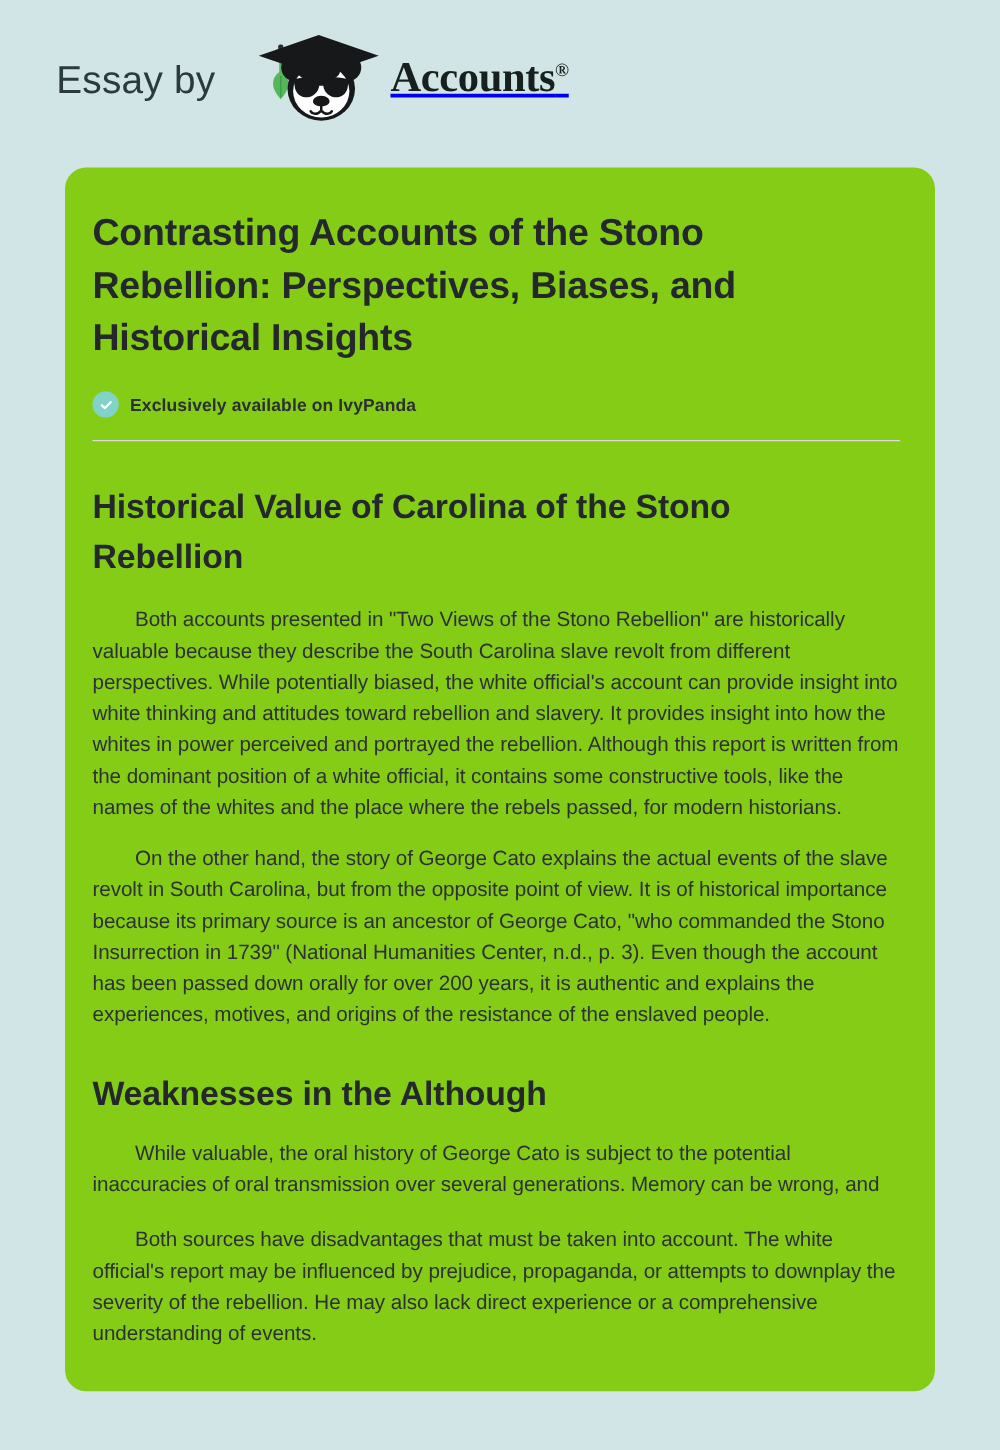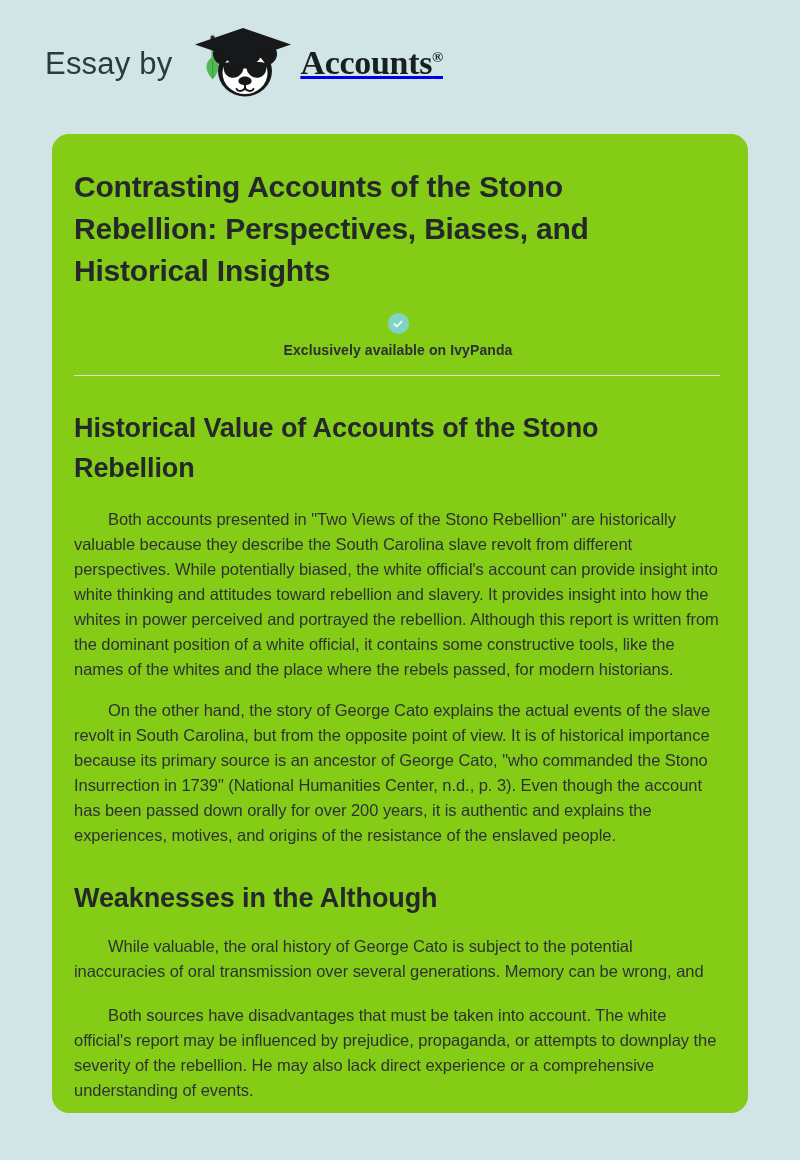--- a/index.html
+++ b/index.html
@@ -23,21 +23,21 @@
     top: 0;
     width: 800px;
     height: 134px;
     display: flex;
     align-items: center;
     padding-left: 45px;
   }
   .brand-row {
     display: flex;
     align-items: center;
-    gap: 0px;
+    gap: 12px;
     margin-top: -8px;
   }
   .essay-by {
     font-family: "Liberation Sans", "DejaVu Sans", sans-serif;
     font-size: 31px;
     font-weight: 400;
     color: #2b3b3b;
     letter-spacing: 0.2px;
     line-height: 1;
     white-space: nowrap;
@@ -94,21 +94,20 @@
     letter-spacing: -0.2px;
     margin: 0 0 0 0;
     max-width: 600px;
   }
 
   .badge-row {
     display: flex;
     align-items: center;
     gap: 9px;
     margin-top: 21px;
-    flex-direction: column;
   }
   .check-badge {
     width: 21px;
     height: 21px;
     border-radius: 50%;
     background: #81d3c7;
     display: flex;
     align-items: center;
     justify-content: center;
     flex: none;
@@ -204,21 +203,21 @@
       <span class="check-badge">
         <svg width="12" height="12" viewBox="0 0 12 12" aria-hidden="true">
           <path d="M2.4 6.2 L4.8 8.5 L9.6 3.7" stroke="#ffffff" stroke-width="1.7" fill="none" stroke-linecap="round" stroke-linejoin="round"></path>
         </svg>
       </span>
       <span class="badge-text">Exclusively available on IvyPanda</span>
     </div>
 
     <hr class="divider">
 
-    <h2 class="section-heading">Historical Value of Accounts of the Stono Rebellion</h2>
+    <h2 class="section-heading">Historical Value of Carolina of the Stono Rebellion</h2>
     <p class="body first">Both accounts presented in "Two Views of the Stono Rebellion" are historically valuable because they describe the South Carolina slave revolt from different perspectives. While potentially biased, the white official's account can provide insight into white thinking and attitudes toward rebellion and slavery. It provides insight into how the whites in power perceived and portrayed the rebellion. Although this report is written from the dominant position of a white official, it contains some constructive tools, like the names of the whites and the place where the rebels passed, for modern historians.</p>
     <p class="body">On the other hand, the story of George Cato explains the actual events of the slave revolt in South Carolina, but from the opposite point of view. It is of historical importance because its primary source is an ancestor of George Cato, "who commanded the Stono Insurrection in 1739" (National Humanities Center, n.d., p. 3). Even though the account has been passed down orally for over 200 years, it is authentic and explains the experiences, motives, and origins of the resistance of the enslaved people.</p>
 
     <h2 class="section-heading tight">Weaknesses in the Although</h2>
     <p class="body">While valuable, the oral history of George Cato is subject to the potential inaccuracies of oral transmission over several generations. Memory can be wrong, and</p>
     <p class="body first">Both sources have disadvantages that must be taken into account. The white official's report may be influenced by prejudice, propaganda, or attempts to downplay the severity of the rebellion. He may also lack direct experience or a comprehensive understanding of events.</p>
 
   </div>
 </div>
 

